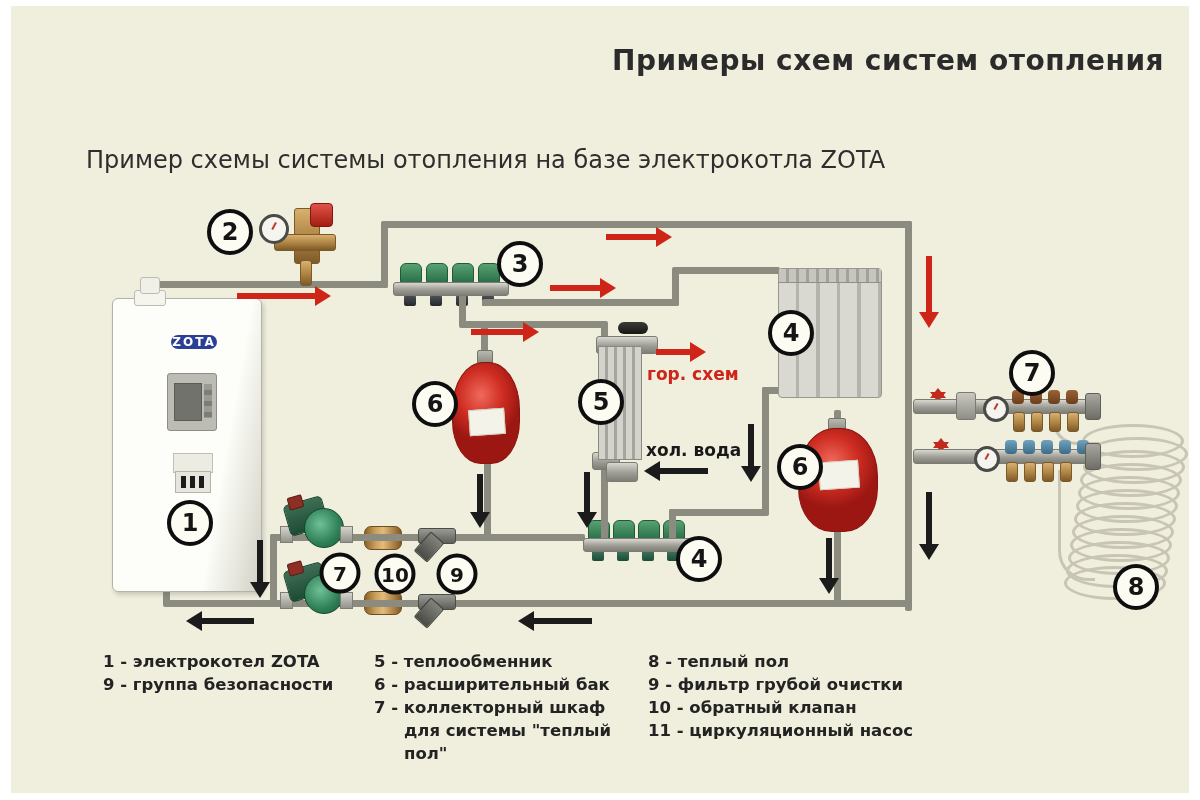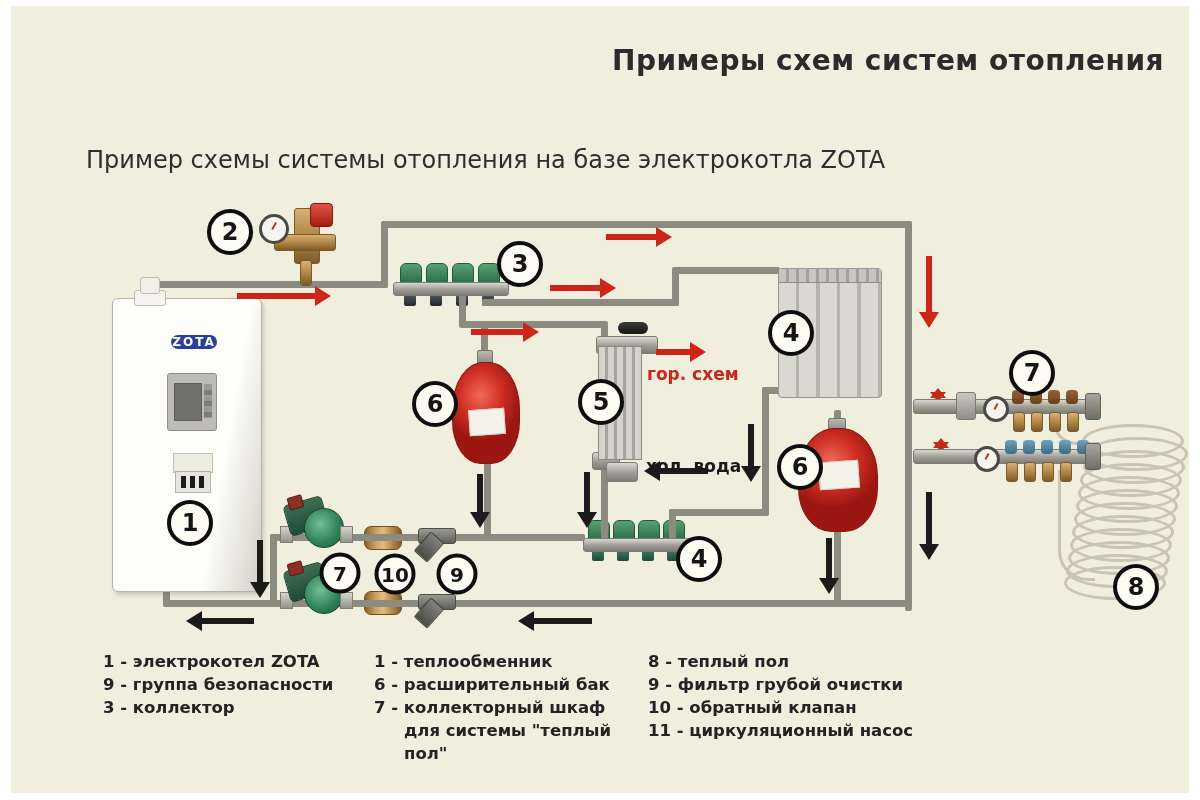--- a/index.html
+++ b/index.html
@@ -77,21 +77,21 @@
   .filt .body{position:absolute;width:36px;height:14px;background:linear-gradient(#9a9a94,#5f5f59);border:1px solid #4c4c46;border-radius:3px;}
   .filt .leg{position:absolute;width:16px;height:24px;background:linear-gradient(#83837d,#4a4a44);border:1px solid #3e3e38;transform:rotate(42deg);border-radius:2px;}
 
   .redvalve{position:absolute;width:0;height:0;border:8px solid transparent;}
   .redvalve.a{border-bottom:10px solid #c22a1c;} .redvalve.b{border-top:10px solid #c22a1c;}
 
   .ring{position:absolute;width:96px;height:28px;border:3px solid #c9c5b4;border-radius:50%;background:transparent;z-index:6;}
   .thinpipe{position:absolute;border-color:#c9c5b4;z-index:6;}
 
   .flowlabel{position:absolute;font-size:17px;font-weight:bold;z-index:25;}
-  .flowlabel.hot{color:#ce2518;} .flowlabel.cold{color:#191919;margin-top:16px;}
+  .flowlabel.hot{color:#ce2518;} .flowlabel.cold{color:#191919;}
 
   .legend{position:absolute;top:650px;font-size:16.5px;font-weight:bold;color:#232323;line-height:23px;z-index:30;}
   .legend div{padding-left:30px;text-indent:-30px;}
   #leg1{left:103px;} #leg2{left:374px;width:268px;} #leg3{left:648px;width:300px;}
 </style>
 </head>
 <body>
 
 <div id="stage">
 
@@ -282,24 +282,23 @@
   <div class="badge" style="left:1032px;top:373px;">7</div>
   <div class="badge" style="left:699px;top:559px;">4</div>
   <div class="badge" style="left:1136px;top:587px;">8</div>
   <div class="badge sm" style="left:340px;top:573px;">7</div>
   <div class="badge sm" style="left:395px;top:574px;">10</div>
   <div class="badge sm" style="left:457px;top:574px;">9</div>
 
   <div class="legend" id="leg1">
     <div>1 - электрокотел ZOTA</div>
     <div>9 - группа безопасности</div>
-    <div>3 - коллектор</div>
   </div>
   <div class="legend" id="leg2">
-    <div>1 - теплообменник</div>
+    <div>5 - теплообменник</div>
     <div>6 - расширительный бак</div>
     <div>7 - коллекторный шкаф для системы "теплый пол"</div>
   </div>
   <div class="legend" id="leg3">
     <div>8 - теплый пол</div>
     <div>9 - фильтр грубой очистки</div>
     <div>10 - обратный клапан</div>
     <div>11 - циркуляционный насос</div>
   </div>
 

